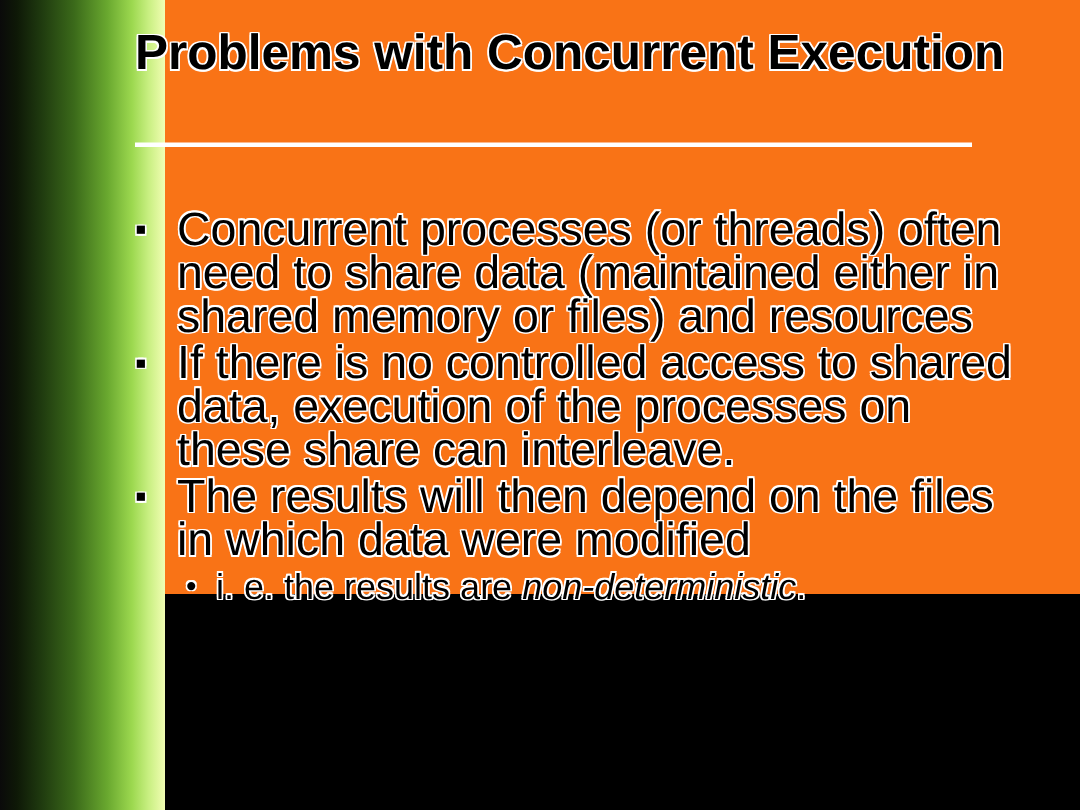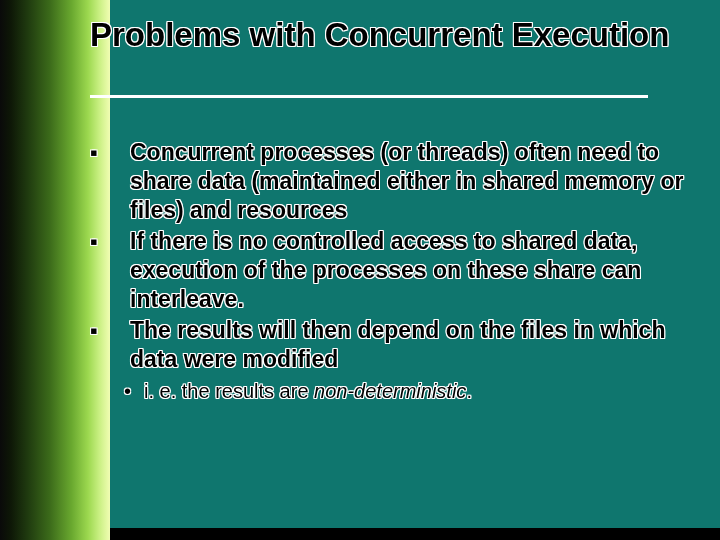--- a/index.html
+++ b/index.html
@@ -7,22 +7,22 @@
     padding: 0;
     width: 720px;
     height: 540px;
     overflow: hidden;
     font-family: Arial, Helvetica, sans-serif;
     background: #000;
   }
   .slide {
     position: relative;
     width: 720px;
-    height: 528px;
-    background: #0f766e;
+    height: 396px;
+    background: #f97316;
     color: #000;
   }
   .gradient-strip {
     position: absolute;
     left: 0;
     top: 0;
     width: 110px;
     height: 540px;
     background: linear-gradient(to right,
       #0a0a0a 0%,
@@ -80,34 +80,33 @@
     line-height: 29px;
     color: #000;
     text-shadow:
       -1px -1px 0 #fff,
        1px -1px 0 #fff,
       -1px  1px 0 #fff,
        1px  1px 0 #fff;
   }
   .bullet-text {
     flex: 1 1 auto;
-    font-size: 23px;
-    font-weight: bold;
+    font-size: 31px;
+    font-weight: normal;
     line-height: 29px;
     color: #000;
     text-shadow:
       -1px -1px 0 #fff,
        1px -1px 0 #fff,
       -1px  1px 0 #fff,
        1px  1px 0 #fff,
       -1px  0   0 #fff,
        1px  0   0 #fff,
        0   -1px 0 #fff,
        0    1px 0 #fff;
-    margin-left: 12px;
   }
   .sub-row {
     display: flex;
     align-items: flex-start;
     margin-left: 34px;
     margin-top: 4px;
   }
   .sub-mark {
     flex: 0 0 auto;
     width: 20px;
@@ -115,21 +114,21 @@
     line-height: 27px;
     color: #000;
     text-shadow:
       -1px -1px 0 #fff,
        1px -1px 0 #fff,
       -1px  1px 0 #fff,
        1px  1px 0 #fff;
   }
   .sub-text {
     flex: 1 1 auto;
-    font-size: 20px;
+    font-size: 24px;
     font-weight: normal;
     line-height: 27px;
     color: #000;
     text-shadow:
       -1px -1px 0 #fff,
        1px -1px 0 #fff,
       -1px  1px 0 #fff,
        1px  1px 0 #fff,
       -1px  0   0 #fff,
        1px  0   0 #fff,

